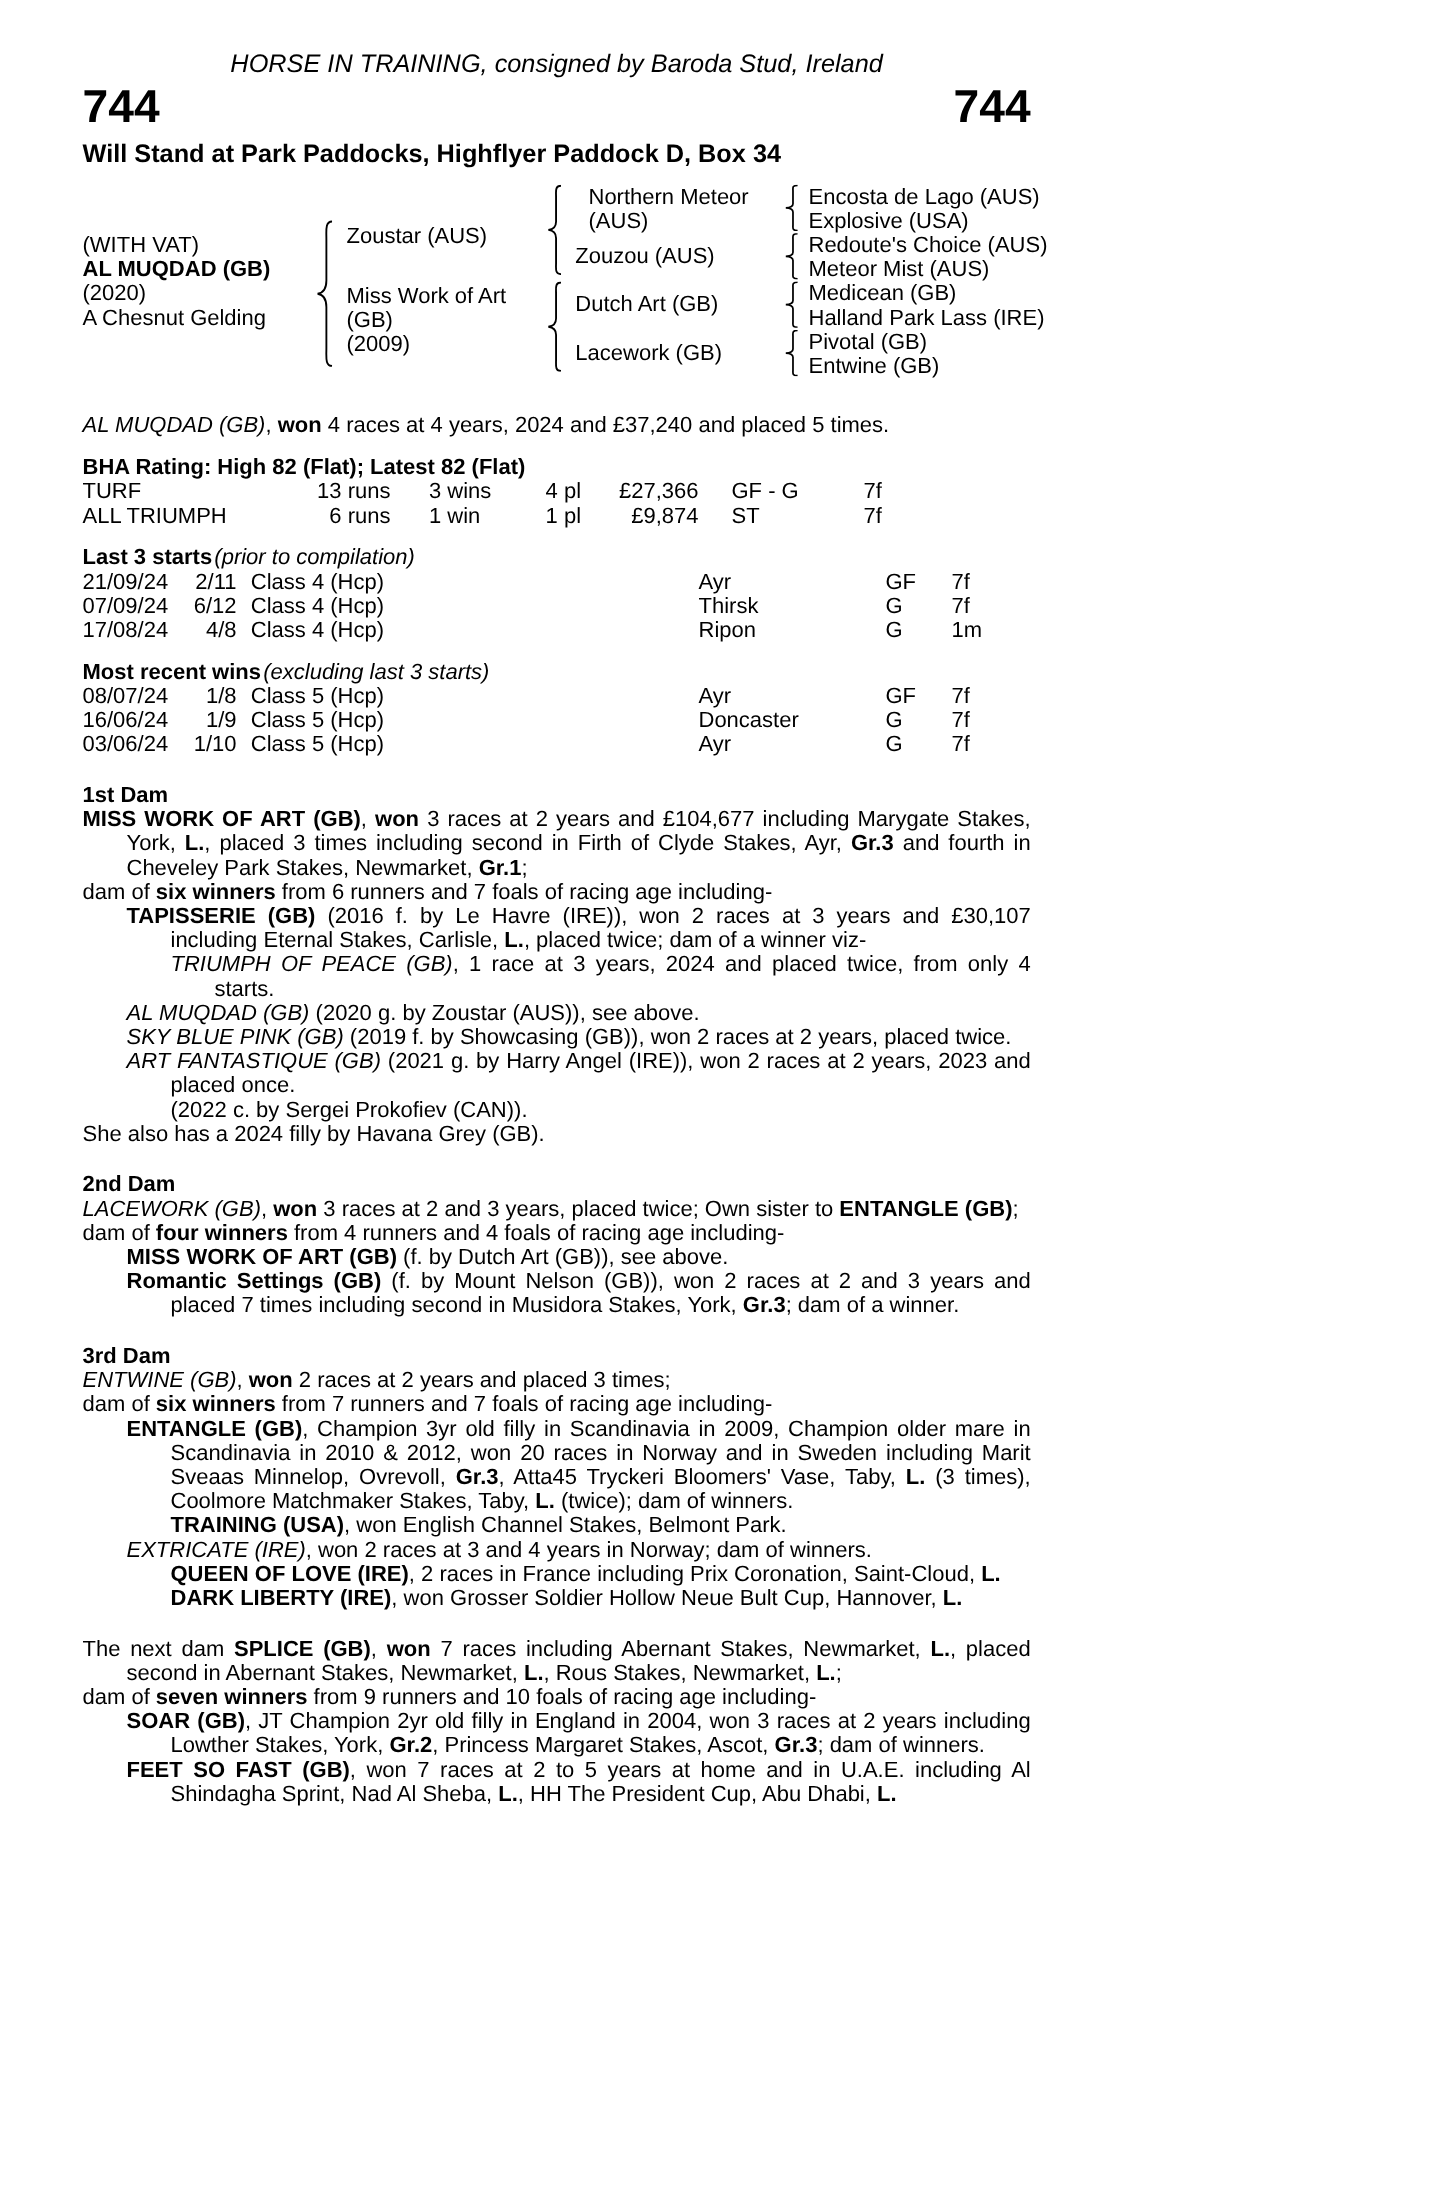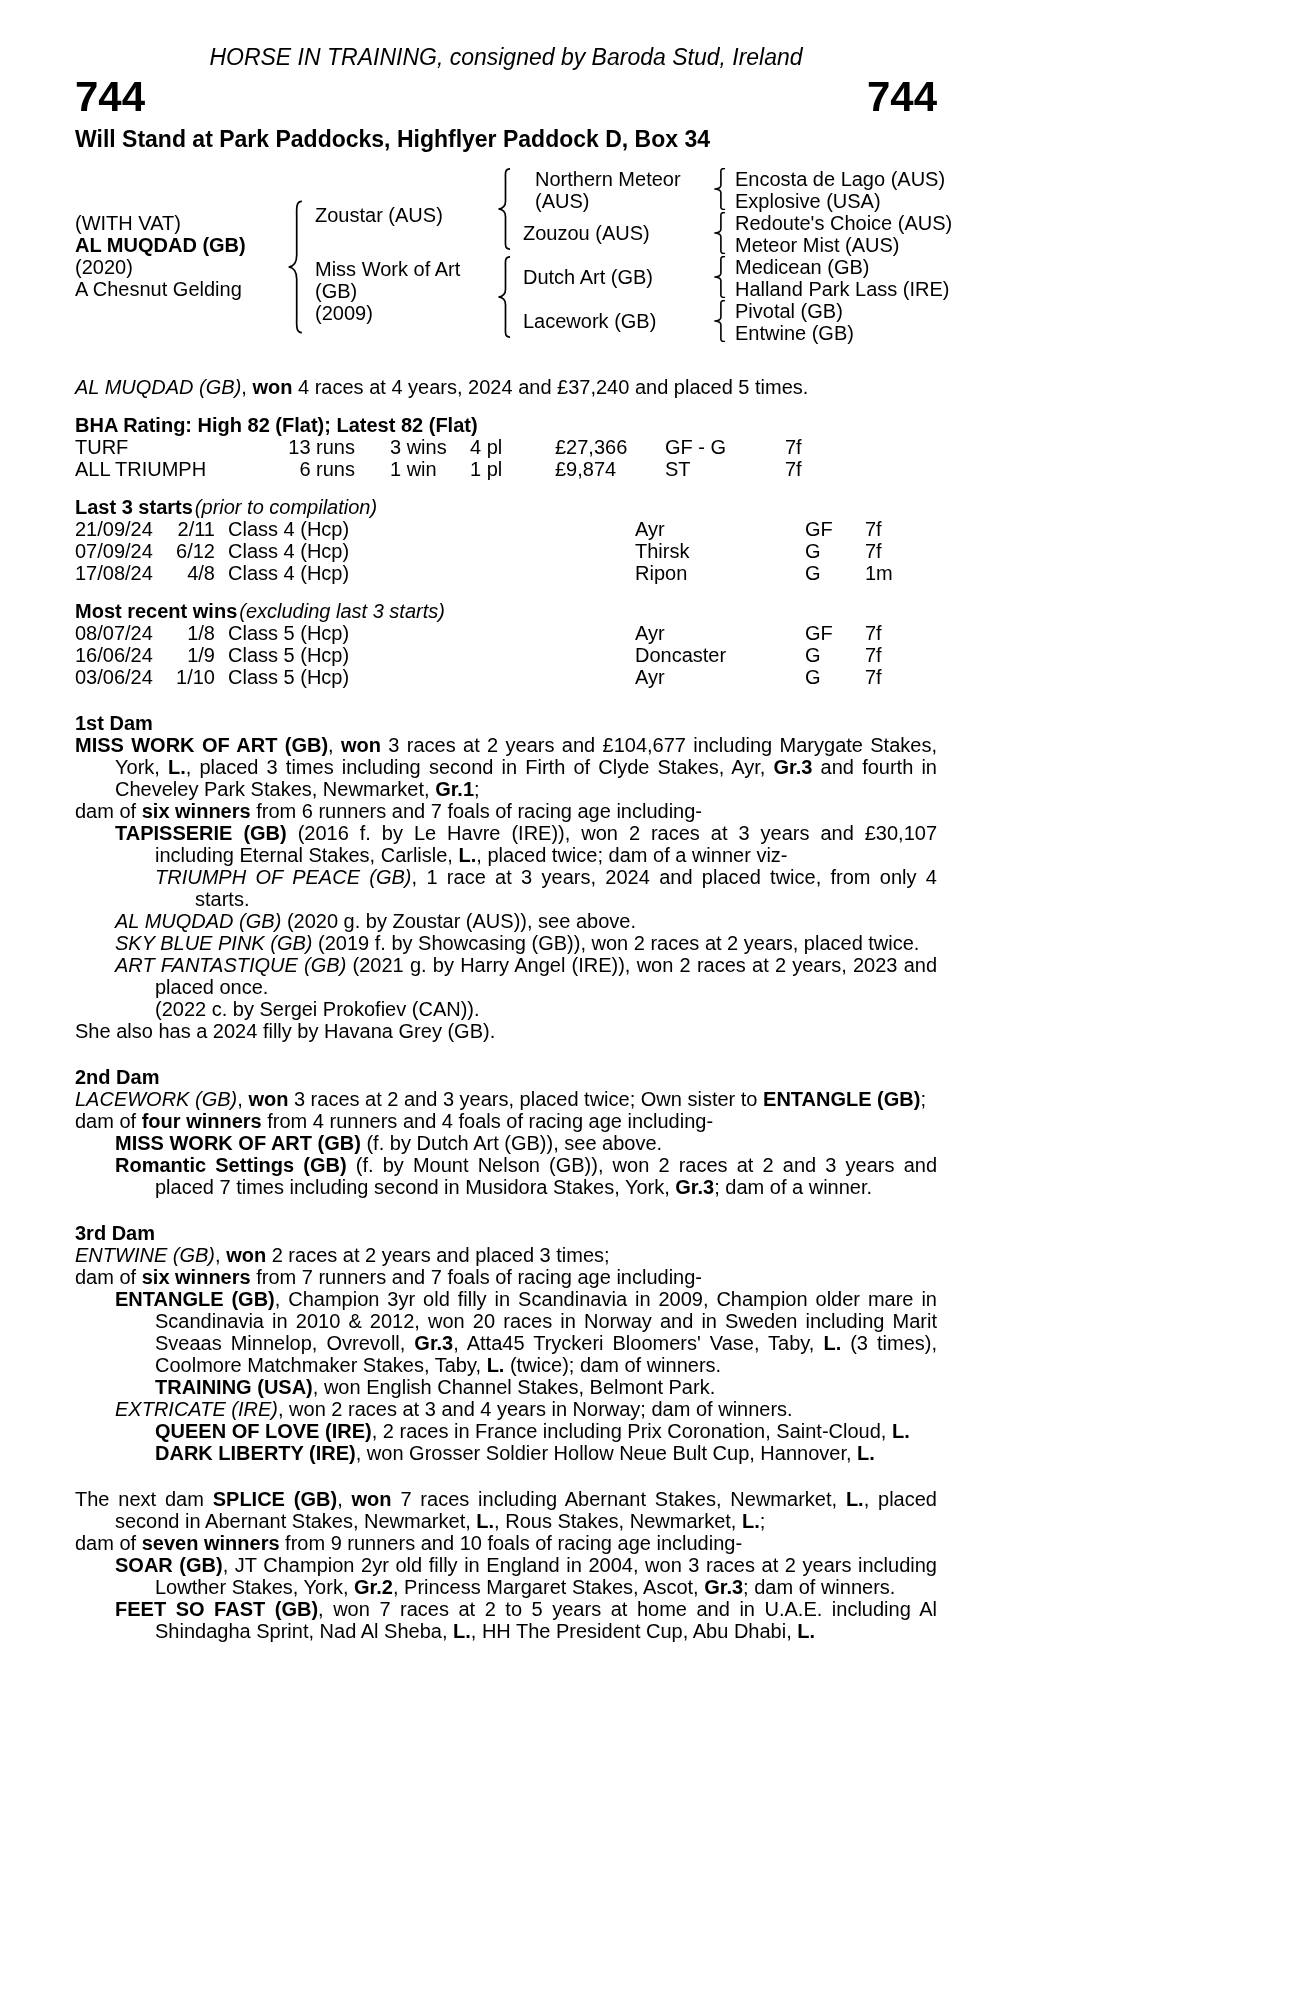--- a/index.html
+++ b/index.html
@@ -18,22 +18,22 @@
   .b{font-weight:700;}
   .wrapcol{white-space:normal;}
   .brace{position:absolute;}
   
   .recline{margin:26px 0 0 0;font-size:20px;line-height:22px;text-align:left;}
   .bha{margin-top:16px;font-size:20px;line-height:22px;font-weight:700;}
   .sumtable{font-size:20px;line-height:22px;}
   .srow{display:grid;grid-template-columns:200px 80px 115px 85px 80px 120px 90px;}
   .sc2{text-align:right;}
   .sc3{padding-left:35px;}
-  .sc4{padding-left:0;}
-  .sc5{}
+  .sc4{padding-left:0;margin-left:26px;}
+  .sc5{text-align:right;}
   .sc6{padding-left:30px;}
   .sc7{padding-left:30px;}
   .subhead{margin-top:16px;font-size:20px;line-height:22px;}
   .subhead .t{font-weight:700;}
   .subhead .s{font-style:italic;margin-left:2px;}
   .racetable{font-size:20px;line-height:22px;}
   .rrow{display:grid;grid-template-columns:95px 45px 420px 170px 60px auto;}
   .rc2{text-align:right;}
   .rc3{padding-left:13px;}
   

